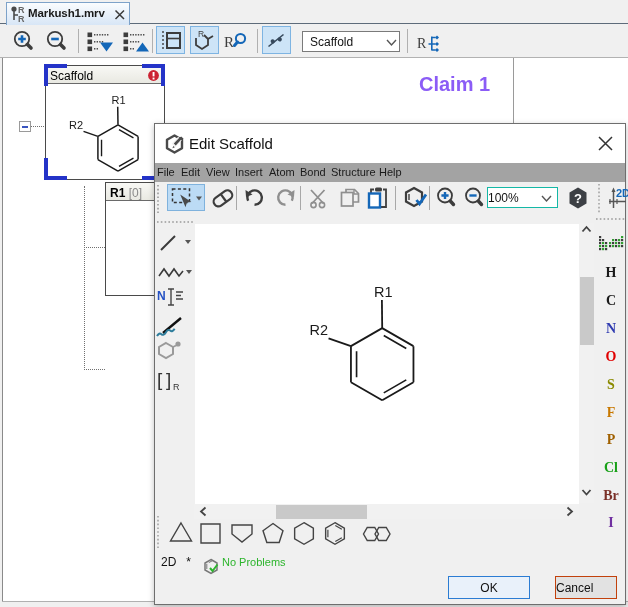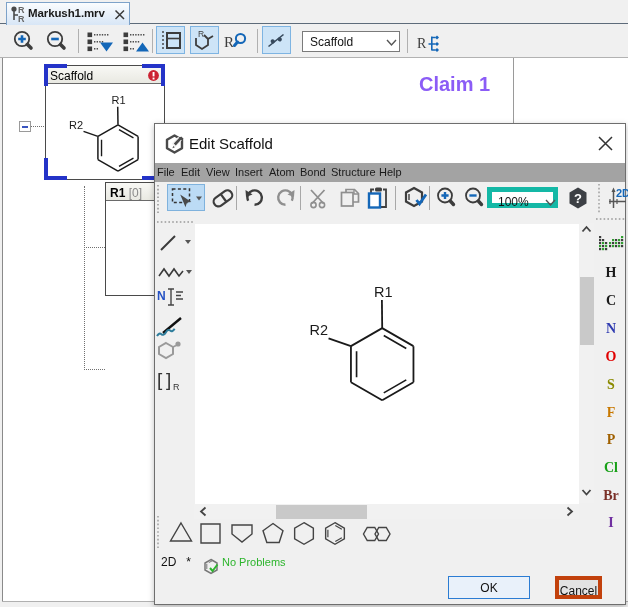--- a/index.html
+++ b/index.html
@@ -36,33 +36,33 @@
 
 #dlg { position:absolute; left:154px; top:123px; width:472px; height:482px; background:#f0f0f0; border:1px solid #6e6e6e; box-shadow:0 2px 6px rgba(0,0,0,0.25); }
 #dtitle { position:absolute; left:0; top:0; width:470px; height:39px; background:#fff; }
 #dtitletxt { position:absolute; left:34px; top:11px; font-size:15px; color:#111; }
 #dx { position:absolute; left:443px; top:12px; width:15px; height:15px; }
 #dmenu { position:absolute; left:0; top:39px; width:470px; height:19px; background:#a3a3a3; font-size:11px; color:#1a1a1a; }
 #dmenu span { position:absolute; top:3px; }
 #dtb { position:absolute; left:0; top:58px; width:470px; height:34px; background:#f0f0f0; }
 .dsep { position:absolute; top:4px; width:1px; height:24px; background:#a8a8a8; }
 #selbtn { position:absolute; left:12px; top:2px; width:38px; height:27px; background:#bcdbf5; border:1px solid #7fb2dd; }
-#zcombo { position:absolute; left:332px; top:5px; width:71px; height:21px; background:#fff; border:5px solid #14b8a6; font-size:12px; color:#111; padding:3px 0 0 6px; }
+#zcombo { position:absolute; left:332px; top:5px; width:71px; height:21px; background:#fff; border:1px solid #14b8a6; font-size:12px; color:#111; padding:3px 0 0 0; }
 
 #canvas { position:absolute; left:40px; top:100px; width:384px; height:280px; background:#fff; }
 
 .sbar { position:absolute; background:#f1f1f1; }
 .sthumb { position:absolute; background:#c9c9c9; }
 
 .elem { position:absolute; left:441px; width:30px; text-align:center; font-family:"Liberation Serif", serif; font-weight:bold; font-size:14px; }
 
 #status2d { position:absolute; left:6px; top:431px; font-size:12px; color:#111; }
 #noprob { position:absolute; left:67px; top:432px; font-size:11px; color:#2db52d; }
 #okbtn { position:absolute; left:293px; top:452px; width:82px; height:23px; background:#e9f1fa; border:1px solid #2b7cd3; font-size:12px; color:#111; text-align:center; padding-top:4px; }
-#cancelbtn { position:absolute; left:400px; top:452px; width:47px; height:23px; background:#e2e2e2; border:4px solid #c2410c; font-size:12px; color:#111; text-align:center; padding-top:4px; }
+#cancelbtn { position:absolute; left:400px; top:452px; width:62px; height:23px; background:#e2e2e2; border:1px solid #c2410c; font-size:12px; color:#111; text-align:left; padding-top:4px; }
 svg { position:absolute; overflow:visible; }
 </style>
 </head>
 <body>
 <div id="win">
 
   <div id="tabstrip"></div>
   <div id="tab">
     <svg width="22" height="22" style="left:0px;top:0">
       <circle cx="7" cy="6" r="2.6" fill="#4a4a4a"></circle>

